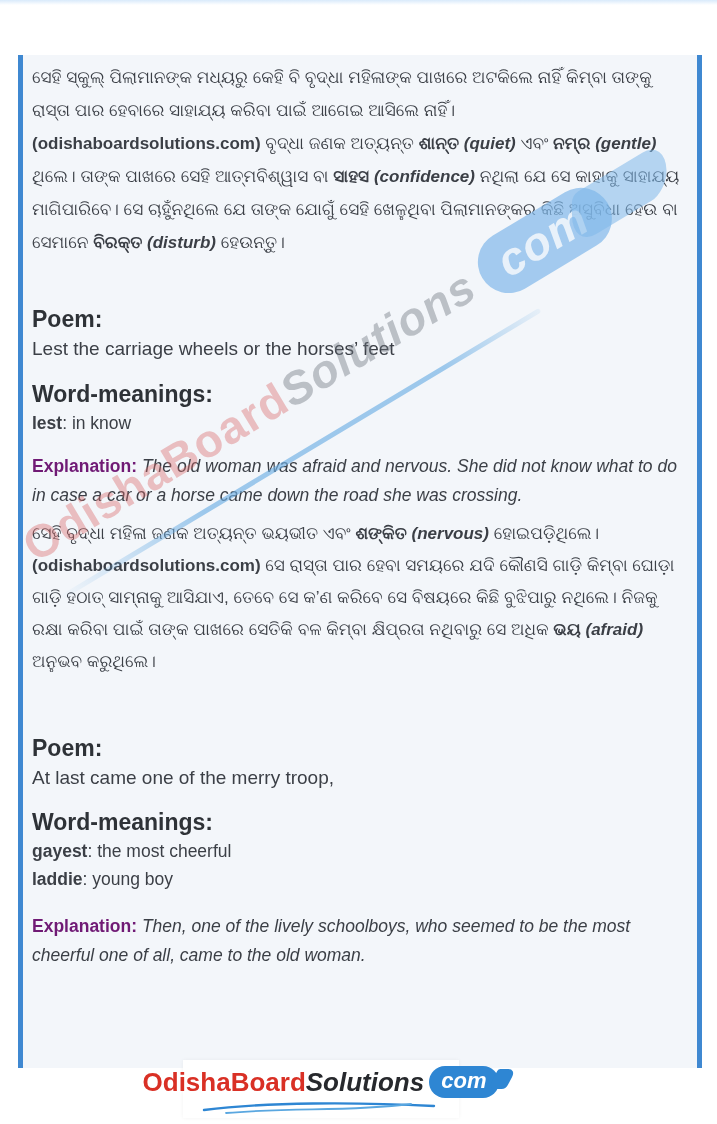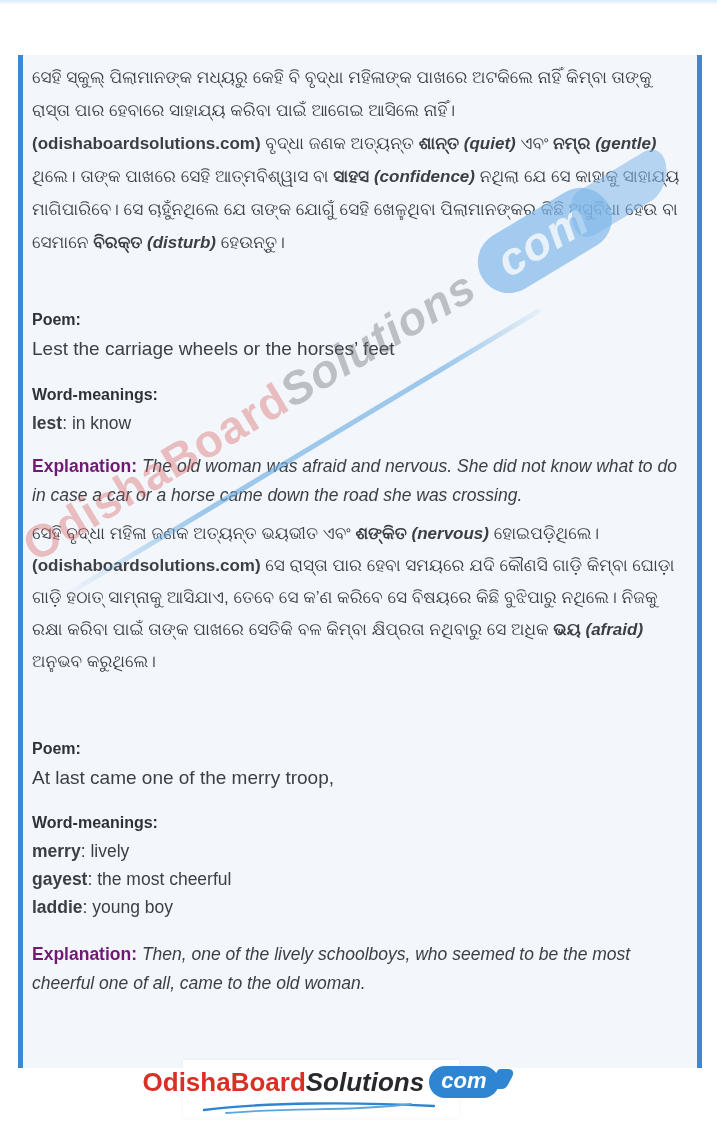--- a/index.html
+++ b/index.html
@@ -28,21 +28,21 @@
   }
   .odia-para {
     font-size: 17px; line-height: 33px;
     margin-top: 2px;
     text-align: left;
   }
   .odia-para.second { line-height: 32px; margin-top: 8px; }
   .seg.bold { font-weight: 700; }
   .seg.bold-italic { font-weight: 700; font-style: italic; }
   .block-heading {
-    font-weight: 700; font-size: 16px; line-height: 29px; color: #2e3237;
+    font-weight: 700; font-size: 23px; line-height: 29px; color: #2e3237;
   }
   .poem-block-1 { margin-top: 46px; }
   .poem-block-2 { margin-top: 56px; }
   .poem-line { font-size: 19px; line-height: 29px; }
   .wm-block-1 { margin-top: 17px; }
   .wm-block-2 { margin-top: 16px; }
   .wm-entry { font-size: 17.5px; line-height: 28px; }
   .wm-entry .term { font-weight: 700; }
   .explanation { margin-top: 15px; font-size: 17.5px; line-height: 29px; }
   .explanation-2 { margin-top: 19px; }
@@ -157,23 +157,20 @@
   <p class="odia-para second"><span class="seg normal">ସେହି ବୃଦ୍ଧା ମହିଳା ଜଣକ ଅତ୍ୟନ୍ତ ଭୟଭୀତ ଏବଂ </span><span class="seg bold">ଶଙ୍କିତ </span><span class="seg bold-italic">(nervous)</span><span class="seg normal"> ହୋଇପଡ଼ିଥିଲେ। </span><span class="seg bold">(odishaboardsolutions.com)</span><span class="seg normal"> ସେ ରାସ୍ତା ପାର ହେବା ସମୟରେ ଯଦି କୌଣସି ଗାଡ଼ି କିମ୍ବା ଘୋଡ଼ା ଗାଡ଼ି ହଠାତ୍ ସାମ୍ନାକୁ ଆସିଯାଏ, ତେବେ ସେ କ’ଣ କରିବେ ସେ ବିଷୟରେ କିଛି ବୁଝିପାରୁ ନଥିଲେ। ନିଜକୁ ରକ୍ଷା କରିବା ପାଇଁ ତାଙ୍କ ପାଖରେ ସେତିକି ବଳ କିମ୍ବା କ୍ଷିପ୍ରତା ନଥିବାରୁ ସେ ଅଧିକ </span><span class="seg bold">ଭୟ </span><span class="seg bold-italic">(afraid)</span><span class="seg normal"> ଅନୁଭବ କରୁଥିଲେ।</span></p>
 
   <div class="poem-block-2">
     <div class="block-heading">Poem:</div>
     <div class="poem-line">At last came one of the merry troop,</div>
   </div>
 
   <div class="wm-block-2">
     <div class="block-heading">Word-meanings:</div>
     <div class="wm-entry">
-      <span class="term">merry</span><span>: lively</span>
-    </div>
-    <div class="wm-entry">
       <span class="term">gayest</span><span>: the most cheerful</span>
     </div>
     <div class="wm-entry">
       <span class="term">laddie</span><span>: young boy</span>
     </div>
   </div>
 
   <p class="explanation explanation-2">
     <span class="label">Explanation:</span><span class="body"> Then, one of the lively schoolboys, who seemed to be the most cheerful one of all, came to the old woman.</span>
   </p>

